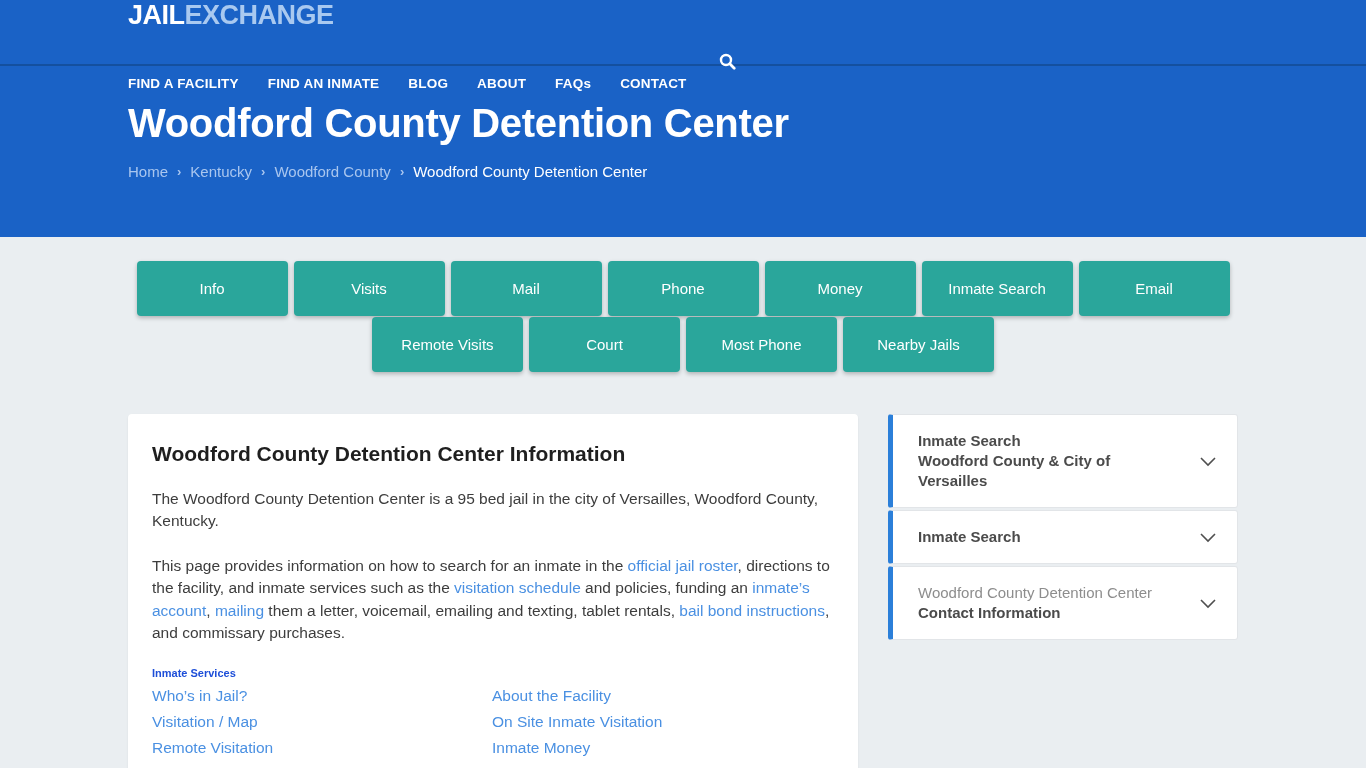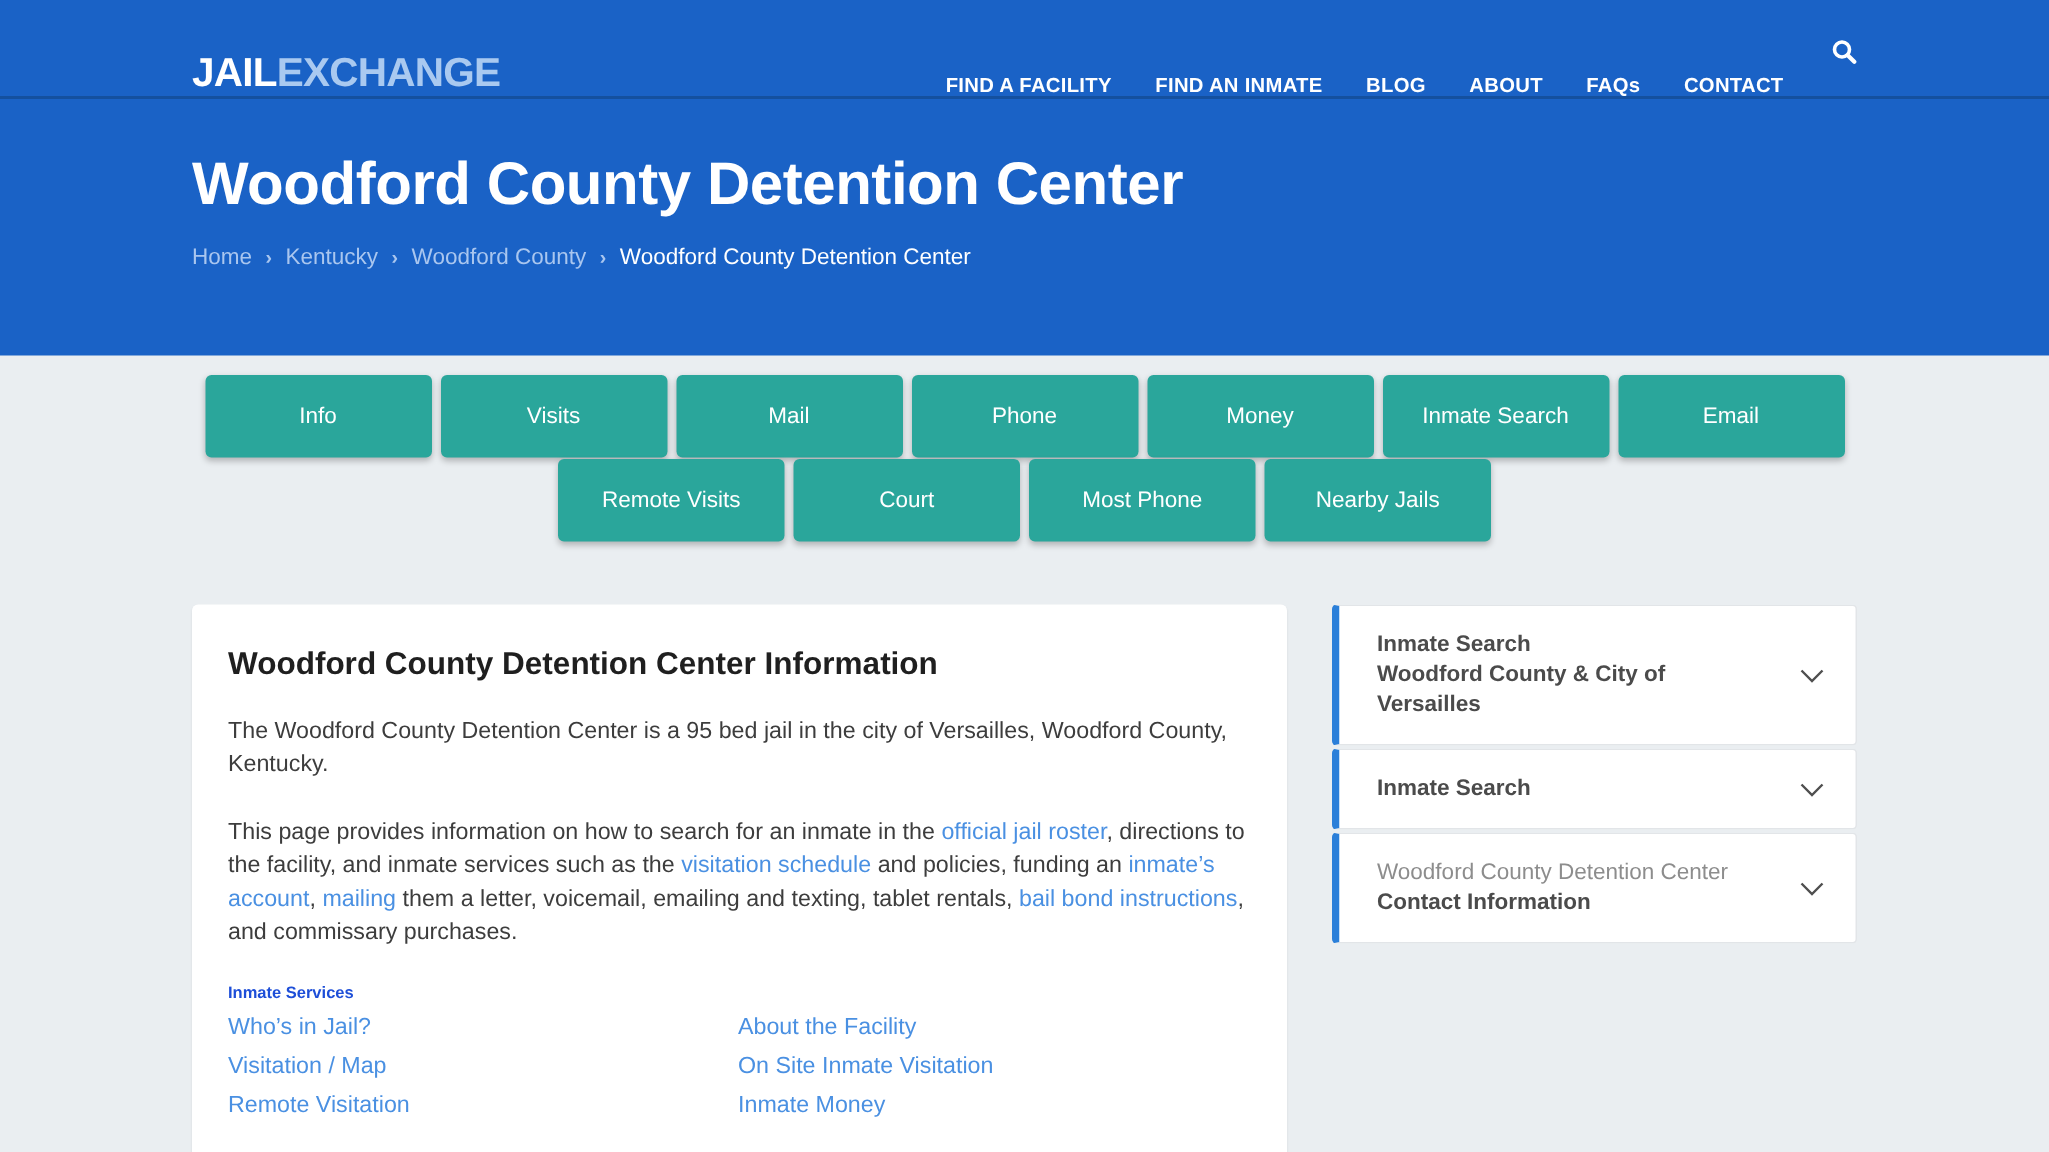--- a/index.html
+++ b/index.html
@@ -2,38 +2,38 @@
 <html><head>
 <meta charset="utf-8">
 <style>
   * { margin:0; padding:0; box-sizing:border-box; }
   html,body { width:1366px; height:768px; overflow:hidden; }
   body { font-family:"Liberation Sans", sans-serif; background:#eaeef1; }
   .container { width:1110px; margin:0 auto; }
 
   
   .topbar { height:64px; background:#1a62c6; }
-  .topbar .container { display:flex; align-items:flex-end; justify-content:space-between; height:100%; }
+  .topbar .container { display:flex; align-items:flex-start; justify-content:space-between; height:100%;flex-direction:column; }
   .logo { font-size:27px; font-weight:700; letter-spacing:-0.5px; cursor:pointer; white-space:nowrap; }
   .logo .p1 { color:#ffffff; }
   .logo .p2 { color:#a9c9f0; }
   .nav { display:flex; align-items:center; gap:29px; }
   .nav-item { color:#ffffff; font-size:13.5px; font-weight:700; letter-spacing:0.2px; cursor:pointer; white-space:nowrap;margin-top:45px; }
   .search-btn { background:none; border:none; cursor:pointer; display:flex; align-items:center; padding:0; margin-left:3px; }
 
   
   .hero { height:173px; background:#1a62c6; border-top:2px solid #14509f; }
   .hero h1 { padding-top:35px; font-size:40px; font-weight:700; color:#ffffff; letter-spacing:-0.3px; }
   .breadcrumb { margin-top:17px; display:flex; align-items:center; gap:9px; font-size:15px; }
   .breadcrumb .crumb { color:#a9c6ef; cursor:pointer; text-decoration:none; }
   .breadcrumb .sep { color:#a9c6ef; font-weight:700; font-size:13px; }
   .breadcrumb .crumb.current { color:#ffffff; font-weight:500; cursor:default; }
 
   
-  .btn-area { padding-top:13px; }
+  .btn-area { padding-top:24px; }
   .btn-row { display:flex; justify-content:center; gap:6px; }
   .btn-row + .btn-row { margin-top:1px; }
   .teal-btn { width:151px; height:55px; background:#2aa69b; border:none; border-radius:4px;
               color:#ffffff; font-size:15px; font-family:"Liberation Sans", sans-serif;
               display:flex; align-items:center; justify-content:center; cursor:pointer;
               box-shadow:0 2px 4px rgba(0,0,0,0.25); }
 
   
   .columns { display:flex; gap:30px; margin-top:42px; align-items:flex-start; }
   .card-main { width:730px; min-height:360px; background:#ffffff; border-radius:4px;

